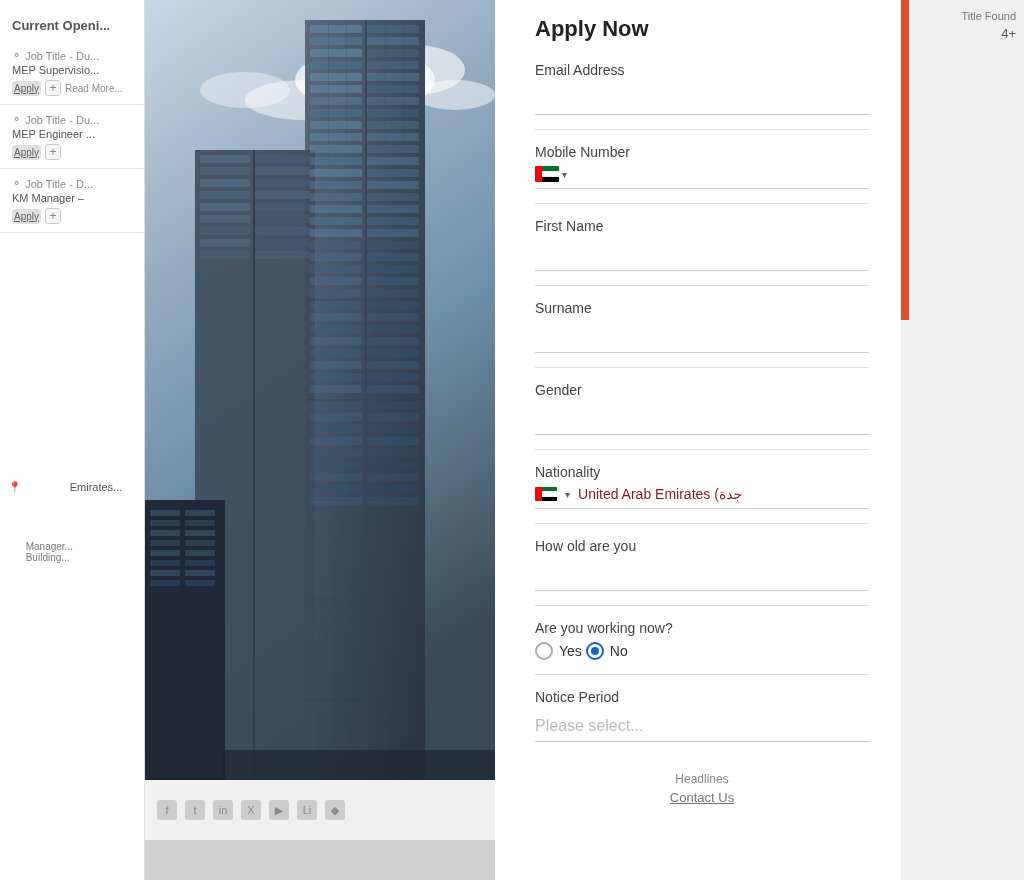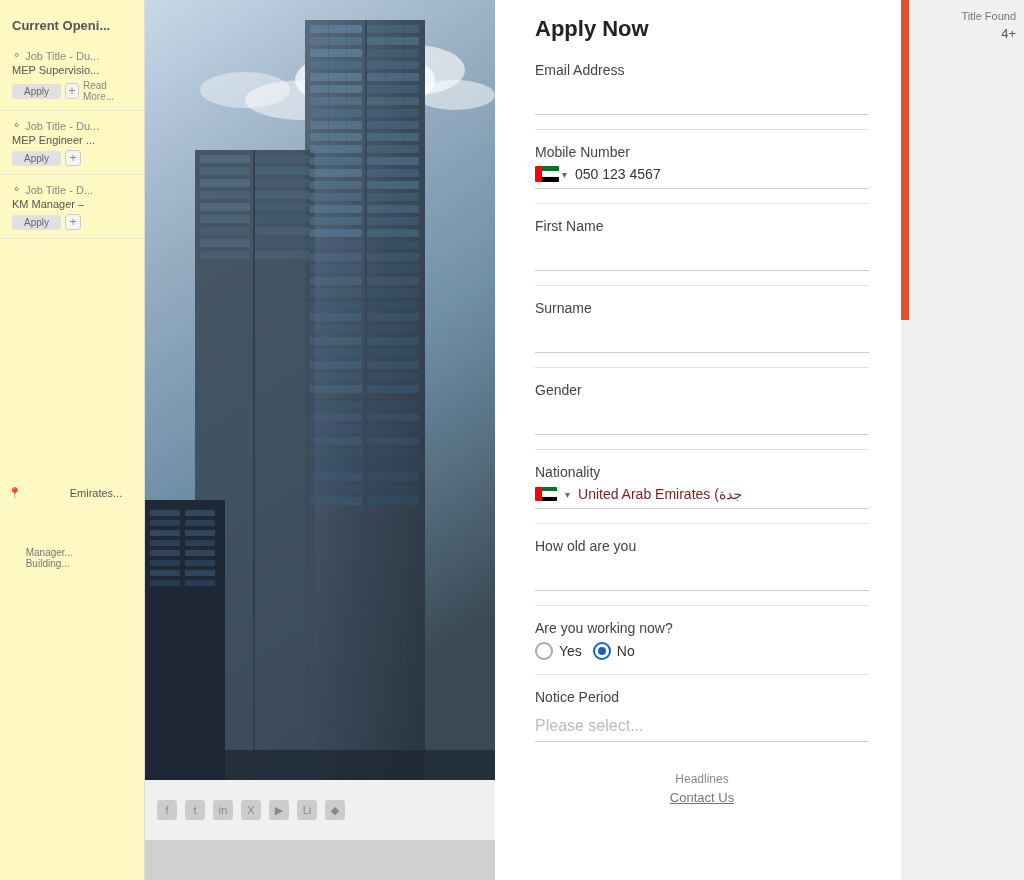--- a/index.html
+++ b/index.html
@@ -16,21 +16,21 @@
     .bg-layer {
       position: absolute;
       top: 0; left: 0; right: 0; bottom: 0;
       background: #d0d0d0;
       display: flex;
     }
 
     
     .left-sidebar {
       width: 145px;
-      background: #fef9c3;
+      background: #ffffff;
       padding: 10px 0;
       border-right: 1px solid #ddd;
       flex-shrink: 0;
     }
 
     .sidebar-header {
       font-size: 13px;
       font-weight: 600;
       color: #555;
       padding: 8px 12px;
@@ -65,23 +65,24 @@
       gap: 4px;
       margin-top: 4px;
       align-items: center;
     }
 
     .btn-apply-sm {
       background: #e0e0e0;
       border: none;
       border-radius: 3px;
       font-size: 10px;
-      padding: 2px 12px;
+      padding: 2px 2px;
       color: #666;
       cursor: pointer;
+      text-decoration: underline;
     }
 
     .btn-plus-sm {
       width: 16px;
       height: 16px;
       border: 1px solid #ccc;
       border-radius: 3px;
       background: #f5f5f5;
       display: flex;
       align-items: center;
@@ -283,21 +284,21 @@
     .nationality-text {
       font-size: 14px;
       color: #7f1d1d;
       flex: 1;
     }
 
     
     .radio-group {
       display: flex;
       align-items: flex-end;
-      gap: 11px;
+      gap: 4px;
       margin-top: 2px;
     }
 
     .radio-item {
       display: flex;
       align-items: center;
       gap: 6px;
       cursor: pointer;
     }
 
@@ -632,21 +633,20 @@
             <div class="flag-uae">
               <div class="flag-red-bar"></div>
               <div class="flag-uae-inner">
                 <div class="flag-stripe-green"></div>
                 <div class="flag-stripe-white"></div>
                 <div class="flag-stripe-black"></div>
               </div>
             </div>
             <span class="chevron-down">▾</span>
           </div>
-          <input class="mobile-input" type="tel" value="050 123 4567" style="">
         </div>
       </div>
 
       <div class="field-divider"></div>
 
       <div class="form-field">
         <label class="field-label">First Name</label>
         <input class="field-input" type="text" placeholder="" style="">
       </div>
 

